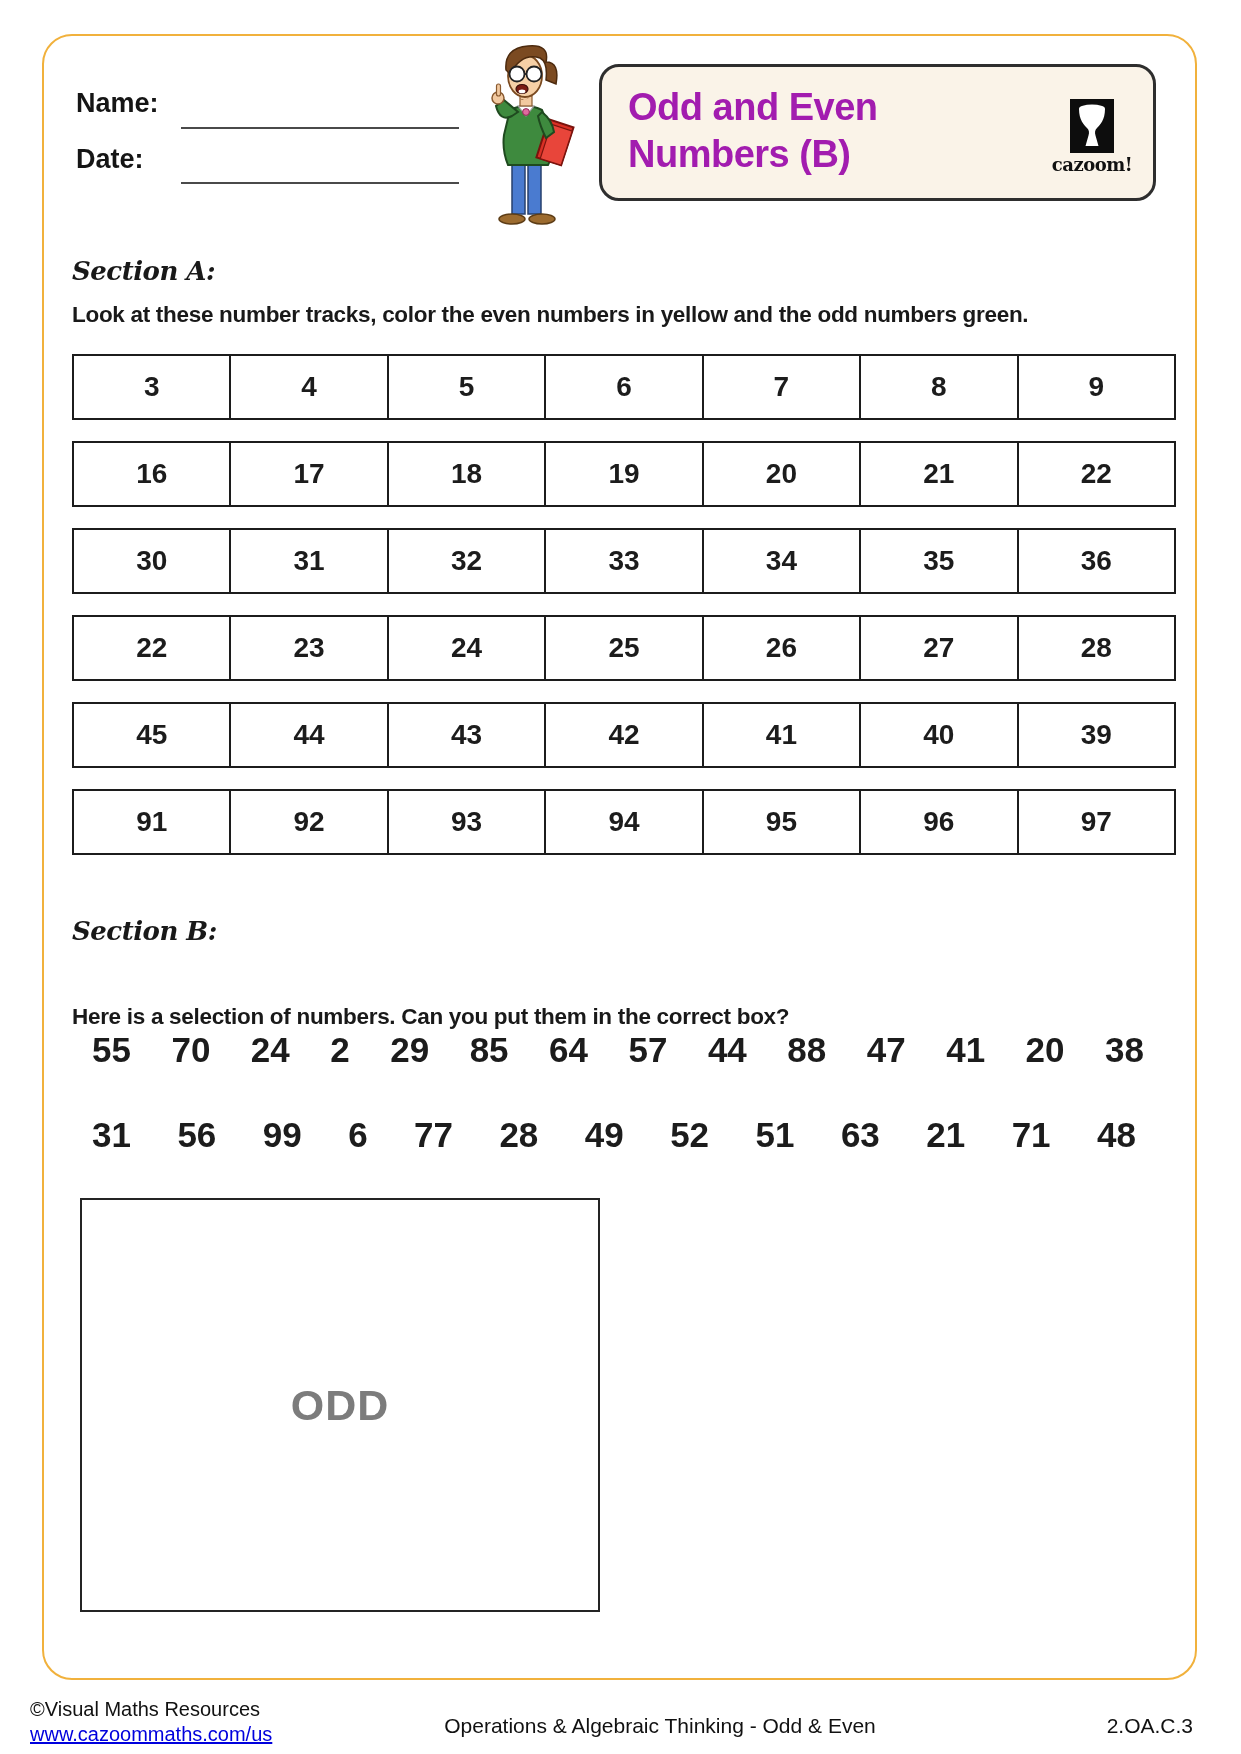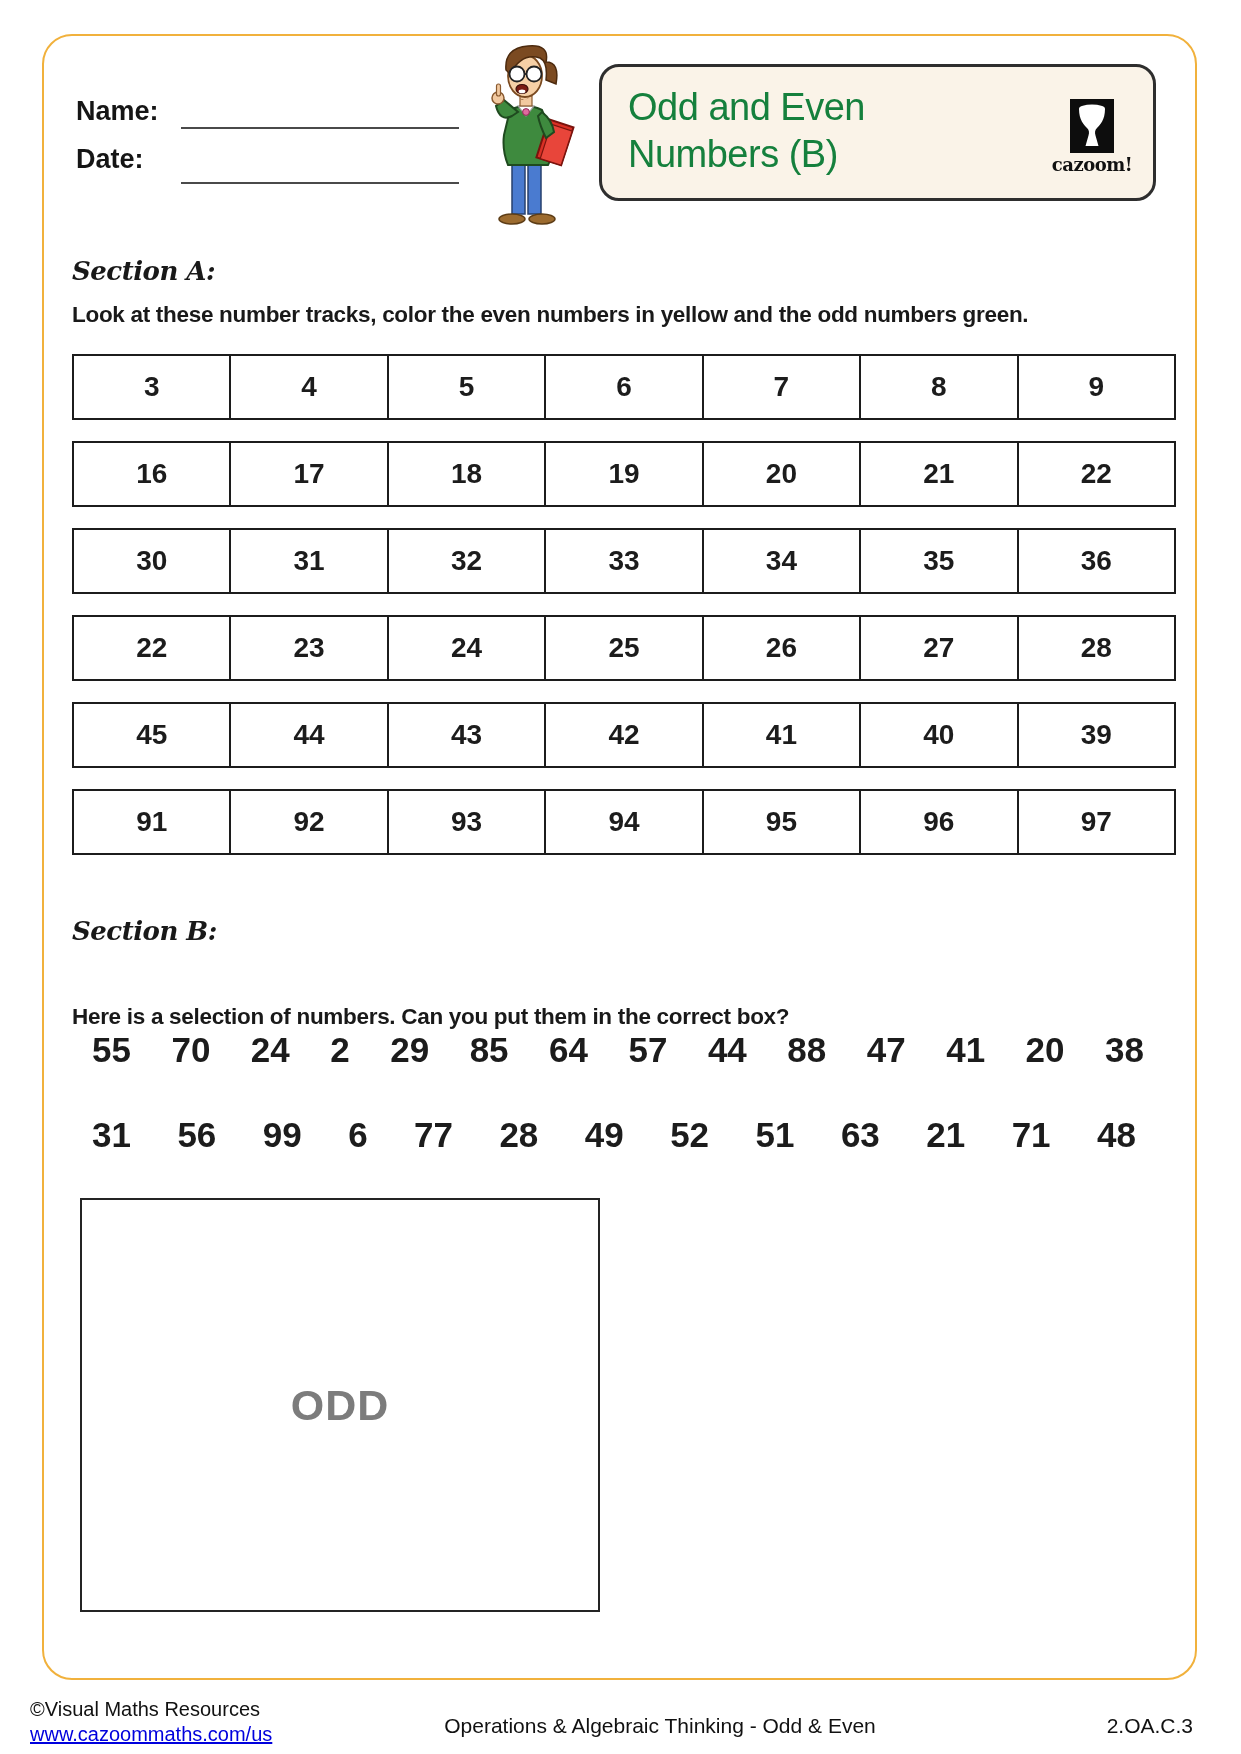--- a/index.html
+++ b/index.html
@@ -14,21 +14,21 @@
   }
   
   .field-label { position:absolute; font-size:27px; font-weight:bold; color:#151515; }
   .field-line { position:absolute; height:2px; background:#4a4a4a; }
   .title-box {
     position:absolute; left:599px; top:64px; width:557px; height:137px;
     background:#FAF3E8; border:3px solid #2e2e2e; border-radius:20px;
   }
   .title-text {
     position:absolute; left:26px; top:17px; font-size:38px; line-height:47px;
-    font-weight:normal; color:#15803d; letter-spacing:-0.5px;
+    font-weight:bold; color:#a21caf; letter-spacing:-0.5px;
   }
   .logo { position:absolute; right:16px; top:32px; width:90px; text-align:center; }
   .logo-square { display:block; margin:0 auto; }
   .logo-word {
     font-family:"DejaVu Serif", serif; font-weight:bold; font-size:18px;
     color:#111; letter-spacing:-0.5px; margin-top:1px;
   }
   .teacher { position:absolute; left:462px; top:40px; }
   
   .section-heading {
@@ -64,21 +64,21 @@
   .footer-link { position:absolute; left:30px; top:1723px; font-size:20px; color:#0000DD; text-decoration:underline; }
   .footer-center { position:absolute; left:340px; top:1714px; width:640px; text-align:center; font-size:21px; font-weight:normal; color:#111; }
   .footer-std { position:absolute; right:48px; top:1714px; font-size:21px; color:#111; }
 </style>
 </head>
 <body>
 
 <div class="sheet">
   <div class="frame"></div>
 
-  <span class="field-label" style="left:76px; top:96px;">Name:</span>
+  <span class="field-label" style="left:76px; top:88px;">Name:</span>
   <span class="field-line" style="left:181px; top:127px; width:278px;"></span>
   <span class="field-label" style="left:76px; top:144px;">Date:</span>
   <span class="field-line" style="left:181px; top:182px; width:278px;"></span>
 
   <svg class="teacher" width="128" height="188" viewBox="0 0 128 188">
 
     <rect x="50" y="122" width="13" height="52" fill="#4A7BD0" stroke="#27406e" stroke-width="1.5"></rect>
     <rect x="66" y="122" width="13" height="52" fill="#4A7BD0" stroke="#27406e" stroke-width="1.5"></rect>
     <ellipse cx="50" cy="179" rx="13" ry="5" fill="#9C6B2F" stroke="#5d3d16" stroke-width="1.5"></ellipse>
     <ellipse cx="80" cy="179" rx="13" ry="5" fill="#9C6B2F" stroke="#5d3d16" stroke-width="1.5"></ellipse>

